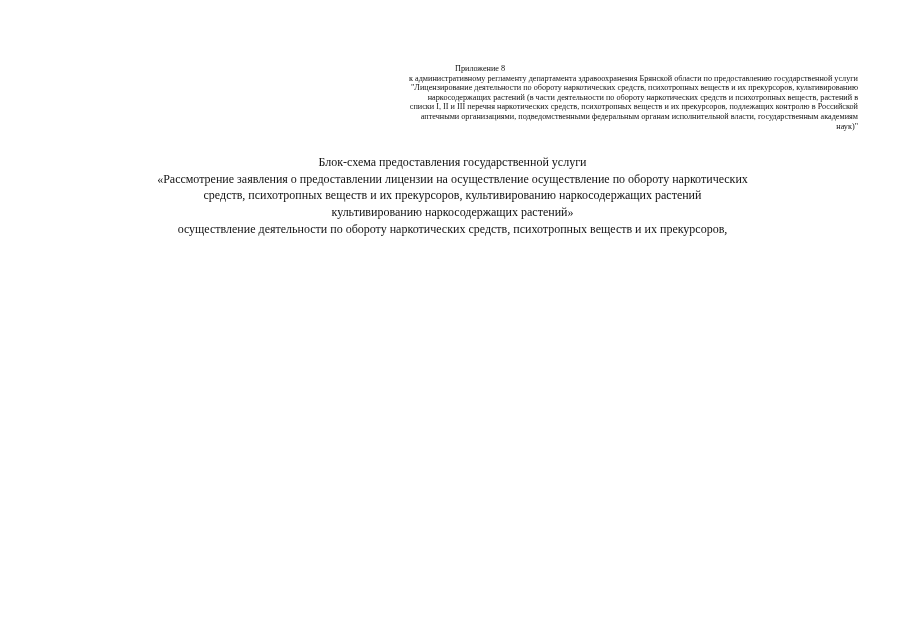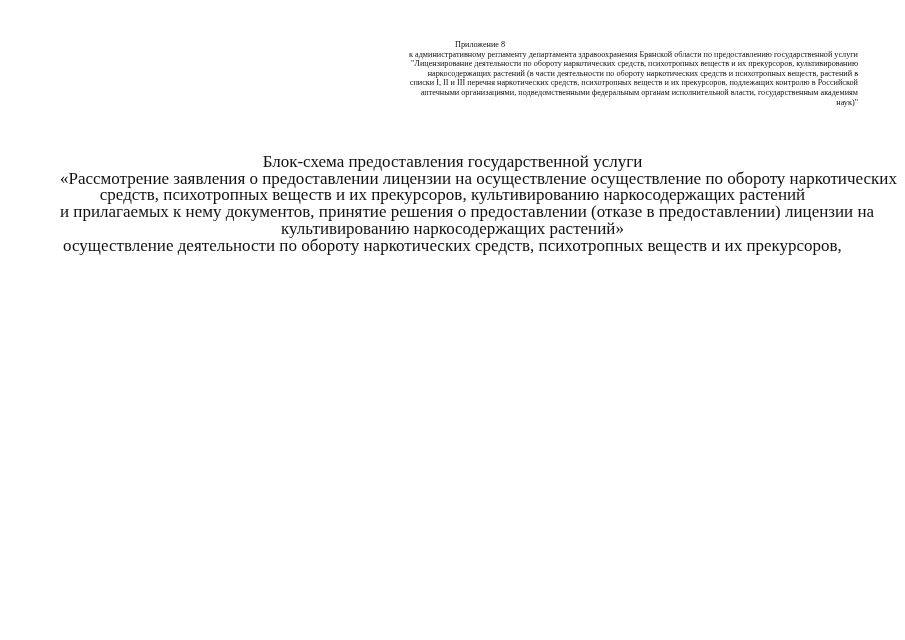--- a/index.html
+++ b/index.html
@@ -1,35 +1,34 @@
 <!DOCTYPE html>
 <html><head>
 <meta charset="utf-8">
 <style>
   html, body { margin:0; padding:0; background:#ffffff; }
   body { width:905px; height:640px; position:relative; overflow:hidden; font-family:"Liberation Serif","DejaVu Serif",serif; color:#111; }
-  .appendix { position:absolute; left:313px; top:40px; width:545px; font-size:8.2px; line-height:9.6px; }
+  .appendix { position:absolute; left:313px; top:64px; width:545px; font-size:8.2px; line-height:9.6px; }
   .appendix .label { text-align:left; padding-left:142px; }
   .appendix p { margin:0;text-align:right; }
-  .title { position:absolute; left:60px; top:154px; width:785px; text-align:center; font-size:17px; line-height:16.7px; }
+  .title { position:absolute; left:60px; top:154px; width:785px; text-align:center; font-size:12px; line-height:16.7px; }
   .title div { white-space:nowrap; }
 </style>
 </head>
 <body>
 
 <div class="appendix">
   <p class="label">Приложение  8</p>
   <p>к административному регламенту департамента здравоохранения Брянской области по предоставлению государственной услуги</p>
   <p>"Лицензирование деятельности по обороту наркотических средств, психотропных веществ и их прекурсоров, культивированию</p>
   <p>наркосодержащих растений (в части деятельности по обороту наркотических средств и психотропных веществ, растений в</p>
   <p>списки I, II и III перечня наркотических средств, психотропных веществ и их прекурсоров, подлежащих контролю в Российской</p>
   <p>аптечными организациями, подведомственными федеральным органам исполнительной власти, государственным академиям</p>
   <p>наук)"</p>
 </div>
 
 <div class="title">
   <div>Блок-схема предоставления государственной услуги</div>
   <div>«Рассмотрение заявления о предоставлении лицензии на осуществление осуществление по обороту наркотических</div>
   <div>средств, психотропных веществ и их прекурсоров, культивированию наркосодержащих растений</div>
-  <div>и прилагаемых к нему документов, принятие решения о предоставлении (отказе в предоставлении) лицензии на</div>
   <div>культивированию наркосодержащих растений»</div>
   <div>осуществление деятельности по обороту наркотических средств, психотропных веществ и их прекурсоров,</div>
 </div>
 
 </body></html>

